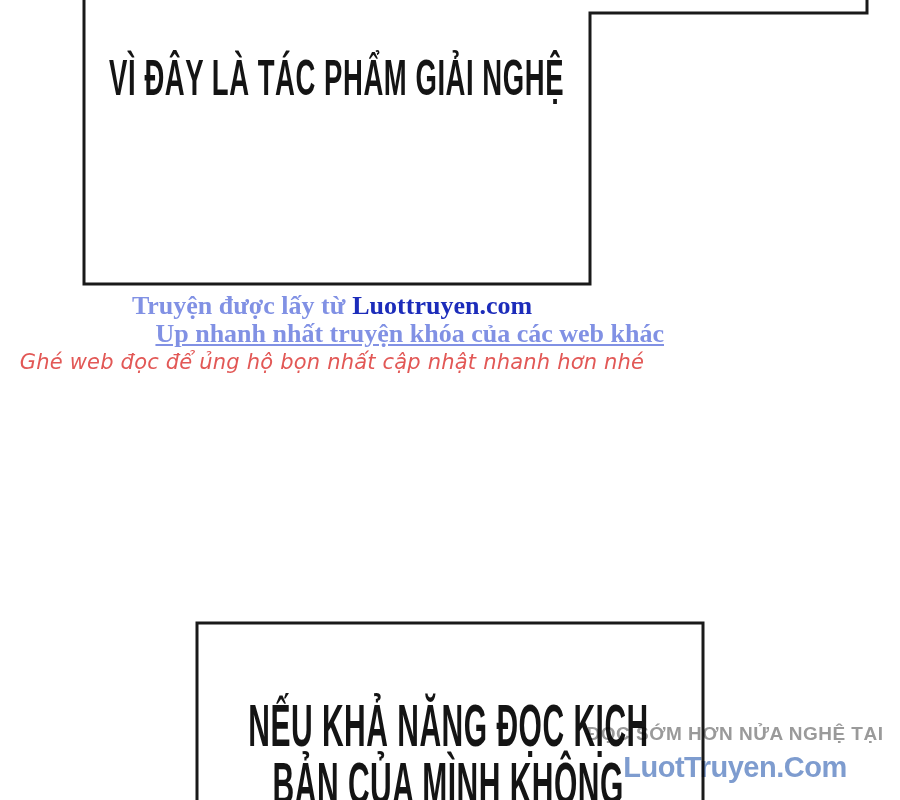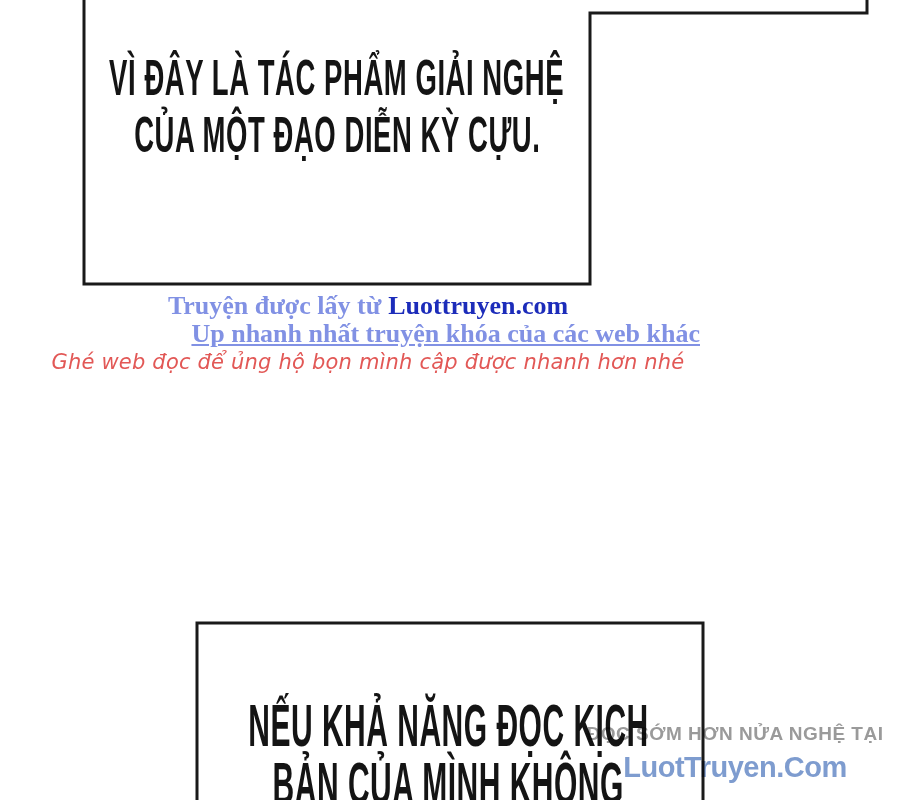--- a/index.html
+++ b/index.html
@@ -18,21 +18,21 @@
   }
   .top-text{left:84px;top:0;width:506px;padding-top:50px;
     font-size:50px;line-height:57px;}
   .top-text .comic-line > span{transform:scaleX(0.55);letter-spacing:1px;}
   .bottom-text{left:197px;top:625px;width:503px;padding-top:72px;
     font-size:60px;line-height:58px;}
   .bottom-text .comic-line > span{transform:scaleX(0.50);letter-spacing:1px;}
   
   .mid-watermark{
     position:absolute;left:0;top:292px;width:664px;z-index:3;
-    text-align:center;mix-blend-mode:multiply;padding-left:36px;
+    text-align:center;mix-blend-mode:multiply;
   }
   .mid-l1{font-family:"Liberation Serif",serif;font-weight:bold;
     font-size:26px;line-height:28px;color:#8191e4;}
   .mid-l1 .site{color:#1c2cba;margin-left:7px;}
   .mid-l2{font-family:"Liberation Serif",serif;font-weight:bold;
     font-size:26px;line-height:28px;color:#8191e4;
     text-decoration:underline;text-underline-offset:2px;text-align:right;}
   .mid-l3{font-family:"DejaVu Sans",sans-serif;font-style:italic;
     font-size:21px;line-height:28px;color:#e25856;letter-spacing:0.2px;}
   
@@ -52,31 +52,28 @@
 
   <svg class="panel-layer" width="900" height="800" viewBox="0 0 900 800">
     <path d="M 84,-6 L 84,284 L 590,284 L 590,13 L 867,13 L 867,-6 Z" fill="#ffffff" stroke="#1a1a1a" stroke-width="3"></path>
     <rect x="197" y="623" width="506" height="200" fill="#ffffff" stroke="#1a1a1a" stroke-width="3"></rect>
   </svg>
 
   <div class="comic-text top-text">
     <div class="comic-line">
       <span>VÌ ĐÂY LÀ TÁC PHẨM GIẢI NGHỆ</span>
     </div>
-    <div class="comic-line">
-      <span>CỦA MỘT ĐẠO DIỄN KỲ CỰU.</span>
-    </div>
   </div>
 
   <div class="mid-watermark">
     <div class="mid-l1">
       <span>Truyện được lấy từ</span><span class="site">Luottruyen.com</span>
     </div>
     <div class="mid-l2">Up nhanh nhất truyện khóa của các web khác</div>
-    <div class="mid-l3">Ghé web đọc để ủng hộ bọn mình cập được nhanh hơn nhé</div>
+    <div class="mid-l3">Ghé web đọc để ủng hộ bọn nhất cập nhật nhanh hơn nhé</div>
   </div>
 
   <div class="comic-text bottom-text">
     <div class="comic-line">
       <span>NẾU KHẢ NĂNG ĐỌC KỊCH</span>
     </div>
     <div class="comic-line">
       <span>BẢN CỦA MÌNH KHÔNG</span>
     </div>
   </div>

